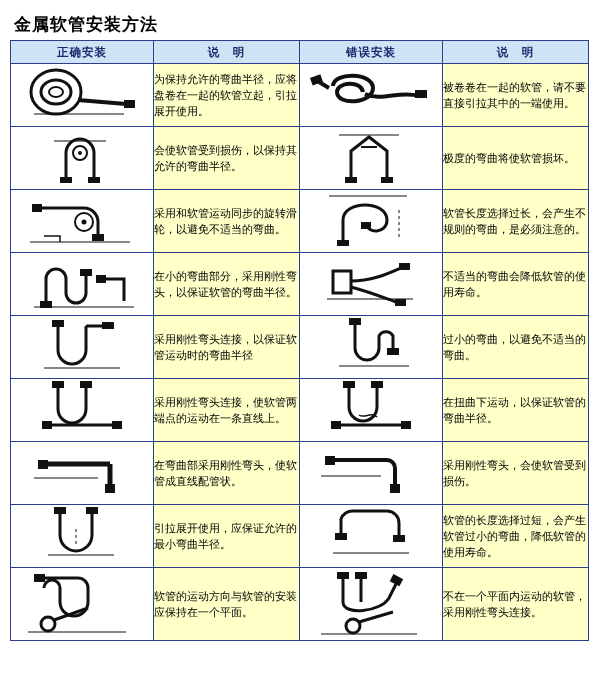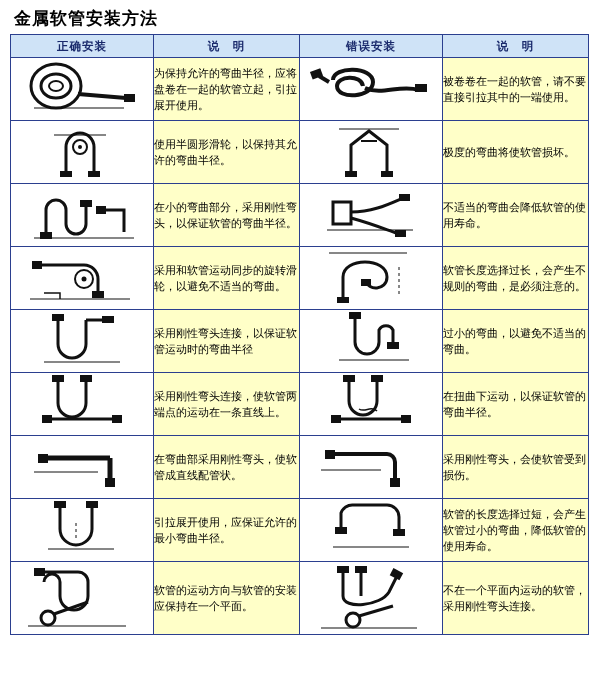--- a/index.html
+++ b/index.html
@@ -11,21 +11,21 @@
     width: 600px;
     height: 698px;
     font-family: "DejaVu Sans", "Liberation Sans", sans-serif;
     overflow: hidden;
   }
   .page {
     width: 596px;
     height: 698px;
     position: relative;
     box-sizing: border-box;
-    padding: 6px 10px 0 10px;
+    padding: 12px 10px 0 10px;
   }
   .doc-title {
     font-size: 17px;
     font-weight: bold;
     color: #000000;
     letter-spacing: 1px;
     margin: 2px 0 6px 4px;
     line-height: 20px;
   }
   table.matrix {
@@ -129,62 +129,33 @@
             <svg width="136" height="58" viewBox="0 0 136 58">
               <path d="M52 52 L52 26 A14 14 0 0 1 80 26 L80 52" fill="none" stroke="#111" stroke-width="3"></path>
               <circle cx="66" cy="26" r="7" fill="none" stroke="#111" stroke-width="2"></circle>
               <circle cx="66" cy="26" r="2" fill="#111"></circle>
               <rect x="46" y="50" width="12" height="6" fill="#111"></rect>
               <rect x="74" y="50" width="12" height="6" fill="#111"></rect>
               <path d="M40 14 L92 14" stroke="#111" stroke-width="1.2"></path>
             </svg>
           </span>
         </td>
-        <td class="txt-cell">使用半圆形滑轮，以保持其允许的弯曲半径。</td>
+        <td class="txt-cell">会使软管受到损伤，以保持其允许的弯曲半径。</td>
         <td class="img-cell">
           <span class="fig">
             <svg width="136" height="58" viewBox="0 0 136 58">
               <path d="M48 52 L48 24 L66 10 L84 24 L84 52" fill="none" stroke="#111" stroke-width="3"></path>
               <path d="M58 20 L74 20" stroke="#111" stroke-width="2"></path>
               <rect x="42" y="50" width="12" height="6" fill="#111"></rect>
               <rect x="78" y="50" width="12" height="6" fill="#111"></rect>
               <path d="M36 8 L96 8" stroke="#111" stroke-width="1.2"></path>
             </svg>
           </span>
         </td>
         <td class="txt-cell">极度的弯曲将使软管损坏。</td>
-      </tr>
-
-      <tr>
-        <td class="img-cell">
-          <span class="fig">
-            <svg width="136" height="58" viewBox="0 0 136 58">
-              <path d="M32 50 L32 26 A10 10 0 0 1 52 26 L52 40 A10 10 0 0 0 72 40 L72 22" fill="none" stroke="#111" stroke-width="3"></path>
-              <rect x="26" y="48" width="12" height="7" fill="#111"></rect>
-              <rect x="66" y="16" width="12" height="7" fill="#111"></rect>
-              <path d="M86 26 L110 26 L110 48" fill="none" stroke="#111" stroke-width="3"></path>
-              <rect x="82" y="22" width="10" height="8" fill="#111"></rect>
-              <path d="M20 54 L120 54" stroke="#111" stroke-width="1.2"></path>
-            </svg>
-          </span>
-        </td>
-        <td class="txt-cell">在小的弯曲部分，采用刚性弯头，以保证软管的弯曲半径。</td>
-        <td class="img-cell">
-          <span class="fig">
-            <svg width="136" height="58" viewBox="0 0 136 58">
-              <rect x="30" y="18" width="18" height="22" fill="none" stroke="#111" stroke-width="3"></rect>
-              <path d="M48 28 C70 28, 86 20, 100 14" fill="none" stroke="#111" stroke-width="3"></path>
-              <path d="M48 34 C70 40, 84 46, 96 50" fill="none" stroke="#111" stroke-width="3"></path>
-              <rect x="96" y="10" width="11" height="7" fill="#111"></rect>
-              <rect x="92" y="46" width="11" height="7" fill="#111"></rect>
-              <path d="M24 46 L110 46" stroke="#111" stroke-width="1"></path>
-            </svg>
-          </span>
-        </td>
-        <td class="txt-cell">不适当的弯曲会降低软管的使用寿命。</td>
       </tr>
 
       <tr>
         <td class="img-cell">
           <span class="fig">
             <svg width="136" height="58" viewBox="0 0 136 58">
               <path d="M24 18 L70 18 A14 14 0 0 1 84 32 L84 46" fill="none" stroke="#111" stroke-width="3"></path>
               <circle cx="70" cy="32" r="9" fill="none" stroke="#111" stroke-width="2"></circle>
               <circle cx="70" cy="32" r="2.5" fill="#111"></circle>
               <rect x="18" y="14" width="10" height="8" fill="#111"></rect>
@@ -200,20 +171,49 @@
             <svg width="136" height="58" viewBox="0 0 136 58">
               <path d="M40 52 L40 30 C40 10, 84 10, 84 30 C84 44, 64 44, 64 34" fill="none" stroke="#111" stroke-width="3"></path>
               <rect x="34" y="50" width="12" height="6" fill="#111"></rect>
               <rect x="58" y="32" width="10" height="7" fill="#111"></rect>
               <path d="M26 6 L104 6" stroke="#111" stroke-width="1.2"></path>
               <path d="M96 20 L96 48" stroke="#111" stroke-width="1" stroke-dasharray="3 3"></path>
             </svg>
           </span>
         </td>
         <td class="txt-cell">软管长度选择过长，会产生不规则的弯曲，是必须注意的。</td>
+      </tr>
+
+      <tr>
+        <td class="img-cell">
+          <span class="fig">
+            <svg width="136" height="58" viewBox="0 0 136 58">
+              <path d="M32 50 L32 26 A10 10 0 0 1 52 26 L52 40 A10 10 0 0 0 72 40 L72 22" fill="none" stroke="#111" stroke-width="3"></path>
+              <rect x="26" y="48" width="12" height="7" fill="#111"></rect>
+              <rect x="66" y="16" width="12" height="7" fill="#111"></rect>
+              <path d="M86 26 L110 26 L110 48" fill="none" stroke="#111" stroke-width="3"></path>
+              <rect x="82" y="22" width="10" height="8" fill="#111"></rect>
+              <path d="M20 54 L120 54" stroke="#111" stroke-width="1.2"></path>
+            </svg>
+          </span>
+        </td>
+        <td class="txt-cell">在小的弯曲部分，采用刚性弯头，以保证软管的弯曲半径。</td>
+        <td class="img-cell">
+          <span class="fig">
+            <svg width="136" height="58" viewBox="0 0 136 58">
+              <rect x="30" y="18" width="18" height="22" fill="none" stroke="#111" stroke-width="3"></rect>
+              <path d="M48 28 C70 28, 86 20, 100 14" fill="none" stroke="#111" stroke-width="3"></path>
+              <path d="M48 34 C70 40, 84 46, 96 50" fill="none" stroke="#111" stroke-width="3"></path>
+              <rect x="96" y="10" width="11" height="7" fill="#111"></rect>
+              <rect x="92" y="46" width="11" height="7" fill="#111"></rect>
+              <path d="M24 46 L110 46" stroke="#111" stroke-width="1"></path>
+            </svg>
+          </span>
+        </td>
+        <td class="txt-cell">不适当的弯曲会降低软管的使用寿命。</td>
       </tr>
 
       <tr>
         <td class="img-cell">
           <span class="fig">
             <svg width="136" height="58" viewBox="0 0 136 58">
               <path d="M44 8 L44 34 A14 14 0 0 0 72 34 L72 10" fill="none" stroke="#111" stroke-width="3"></path>
               <path d="M72 10 L90 10" stroke="#111" stroke-width="3"></path>
               <rect x="38" y="4" width="12" height="7" fill="#111"></rect>
               <rect x="88" y="6" width="12" height="7" fill="#111"></rect>

